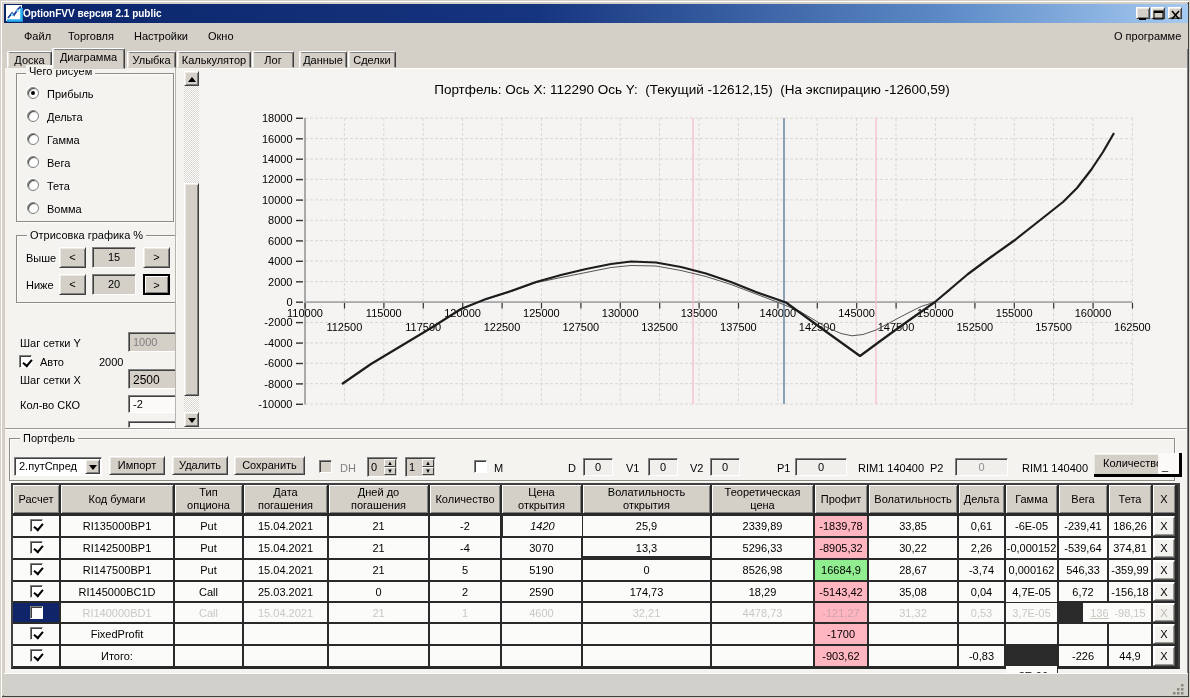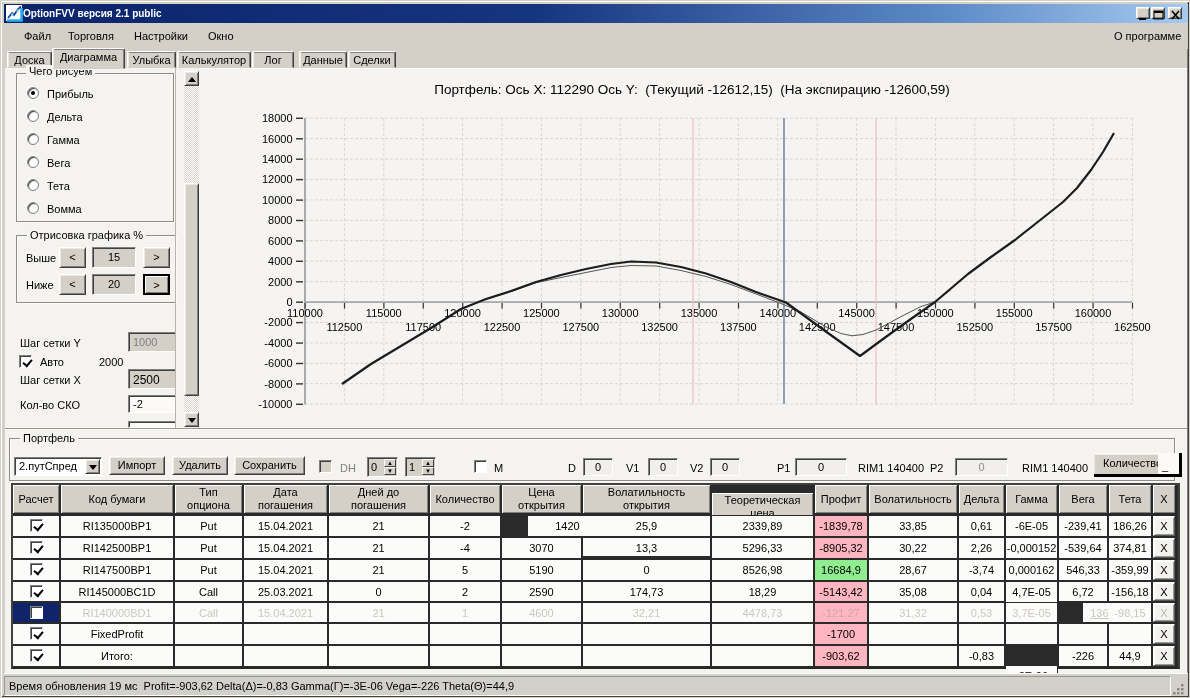--- a/index.html
+++ b/index.html
@@ -251,37 +251,37 @@
     <div class="abs" style="left:1093px;top:473px;width:88px;height:3px;background:#000;"></div>
     <div class="abs" style="left:10px;top:482px;width:1169px;height:186px;background:#2a2a2a;border:2px solid #404040;border-bottom:2px solid #282828;">
       <div class="abs hc" style="left:0px;top:0;width:47px;height:28px;">Расчет</div>
       <div class="abs hc" style="left:48px;top:0;width:113px;height:28px;">Код бумаги</div>
       <div class="abs hc" style="left:162px;top:0;width:68px;height:28px;">Тип<br>опциона</div>
       <div class="abs hc" style="left:231px;top:0;width:84px;height:28px;">Дата<br>погашения</div>
       <div class="abs hc" style="left:316px;top:0;width:100px;height:28px;">Дней до<br>погашения</div>
       <div class="abs hc" style="left:417px;top:0;width:71px;height:28px;">Количество</div>
       <div class="abs hc" style="left:489px;top:0;width:80px;height:28px;">Цена<br>открытия</div>
       <div class="abs hc" style="left:570px;top:0;width:128px;height:28px;">Волатильность<br>открытия</div>
-      <div class="abs hc" style="left:699px;top:0;width:102px;height:28px;margin-top:8px;">Теоретическая<br>цена</div>
+      <div class="abs hc" style="left:699px;top:0;width:102px;height:28px;">Теоретическая<br>цена</div>
       <div class="abs hc" style="left:802px;top:0;width:53px;height:28px;">Профит</div>
       <div class="abs hc" style="left:856px;top:0;width:89px;height:28px;">Волатильность</div>
       <div class="abs hc" style="left:946px;top:0;width:46px;height:28px;">Дельта</div>
       <div class="abs hc" style="left:993px;top:0;width:52px;height:28px;">Гамма</div>
       <div class="abs hc" style="left:1046px;top:0;width:49px;height:28px;">Вега</div>
       <div class="abs hc" style="left:1096px;top:0;width:43px;height:28px;">Тета</div>
       <div class="abs hc" style="left:1140px;top:0;width:23px;height:28px;">X</div>
       <div class="abs cell" style="left:0px;top:30px;width:47px;height:21px;">
         <div class="cb on" style="left:17px;top:3px;"></div>
       </div>
       <div class="abs cell" style="left:48px;top:30px;width:113px;height:21px;">RI135000BP1</div>
       <div class="abs cell" style="left:162px;top:30px;width:68px;height:21px;">Put</div>
       <div class="abs cell" style="left:231px;top:30px;width:84px;height:21px;">15.04.2021</div>
       <div class="abs cell" style="left:316px;top:30px;width:100px;height:21px;">21</div>
       <div class="abs cell" style="left:417px;top:30px;width:71px;height:21px;">-2</div>
-      <div class="abs cell" style="left:515px;top:30px;width:80px;height:21px;">1420</div>
+      <div class="abs cell" style="left:490px;top:30px;width:80px;height:21px;font-style:italic;">1420</div>
       <div class="abs cell" style="left:570px;top:30px;width:128px;height:21px;">25,9</div>
       <div class="abs cell" style="left:699px;top:30px;width:102px;height:21px;">2339,89</div>
       <div class="abs cell" style="left:802px;top:30px;width:53px;height:21px;background:#ffb6c1;">-1839,78</div>
       <div class="abs cell" style="left:856px;top:30px;width:89px;height:21px;">33,85</div>
       <div class="abs cell" style="left:946px;top:30px;width:46px;height:21px;">0,61</div>
       <div class="abs cell" style="left:993px;top:30px;width:52px;height:21px;">-6E-05</div>
       <div class="abs cell" style="left:1046px;top:30px;width:49px;height:21px;">-239,41</div>
       <div class="abs cell" style="left:1096px;top:30px;width:43px;height:21px;">186,26</div>
       <div class="abs cell" style="left:1140px;top:30px;width:23px;height:21px;">
         <div class="xbtn" style="">X</div>
@@ -401,21 +401,20 @@
       <div class="abs cell" style="left:856px;top:160px;width:89px;height:21px;"></div>
       <div class="abs cell" style="left:946px;top:160px;width:46px;height:21px;">-0,83</div>
       <div class="abs cell" style="left:993px;top:160px;width:52px;height:21px;margin-top:20px;">-3E-06</div>
       <div class="abs cell" style="left:1046px;top:160px;width:49px;height:21px;">-226</div>
       <div class="abs cell" style="left:1096px;top:160px;width:43px;height:21px;">44,9</div>
       <div class="abs cell" style="left:1140px;top:160px;width:23px;height:21px;">
         <div class="xbtn" style="">X</div>
       </div>
     </div>
     <div class="abs" style="left:3px;top:672px;width:1184px;height:23px;background:#d2d0cb;border-top:1px solid #fff;">
-      <div class="abs" style="left:0px;top:2px;width:1167px;height:20px;border:1px solid;border-color:#9a978f #fff #fff #9a978f;padding:3px 0 0 4px;">Время обновления 19 мс&nbsp;&nbsp;Profit=-903,62 Delta(Δ)=-0,83 Gamma(Г)=-3E-06 Vega=-226 Theta(Θ)=44,9</div>
       <svg class="abs" style="right:4px;top:10px" width="11" height="11">
         <rect x="8" y="0" width="2.5" height="2.5" fill="#8a887f"></rect>
         <rect x="4" y="4" width="2.5" height="2.5" fill="#8a887f"></rect>
         <rect x="8" y="4" width="2.5" height="2.5" fill="#8a887f"></rect>
         <rect x="0" y="8" width="2.5" height="2.5" fill="#8a887f"></rect>
         <rect x="4" y="8" width="2.5" height="2.5" fill="#8a887f"></rect>
         <rect x="8" y="8" width="2.5" height="2.5" fill="#8a887f"></rect>
       </svg>
     </div>
 </div>

